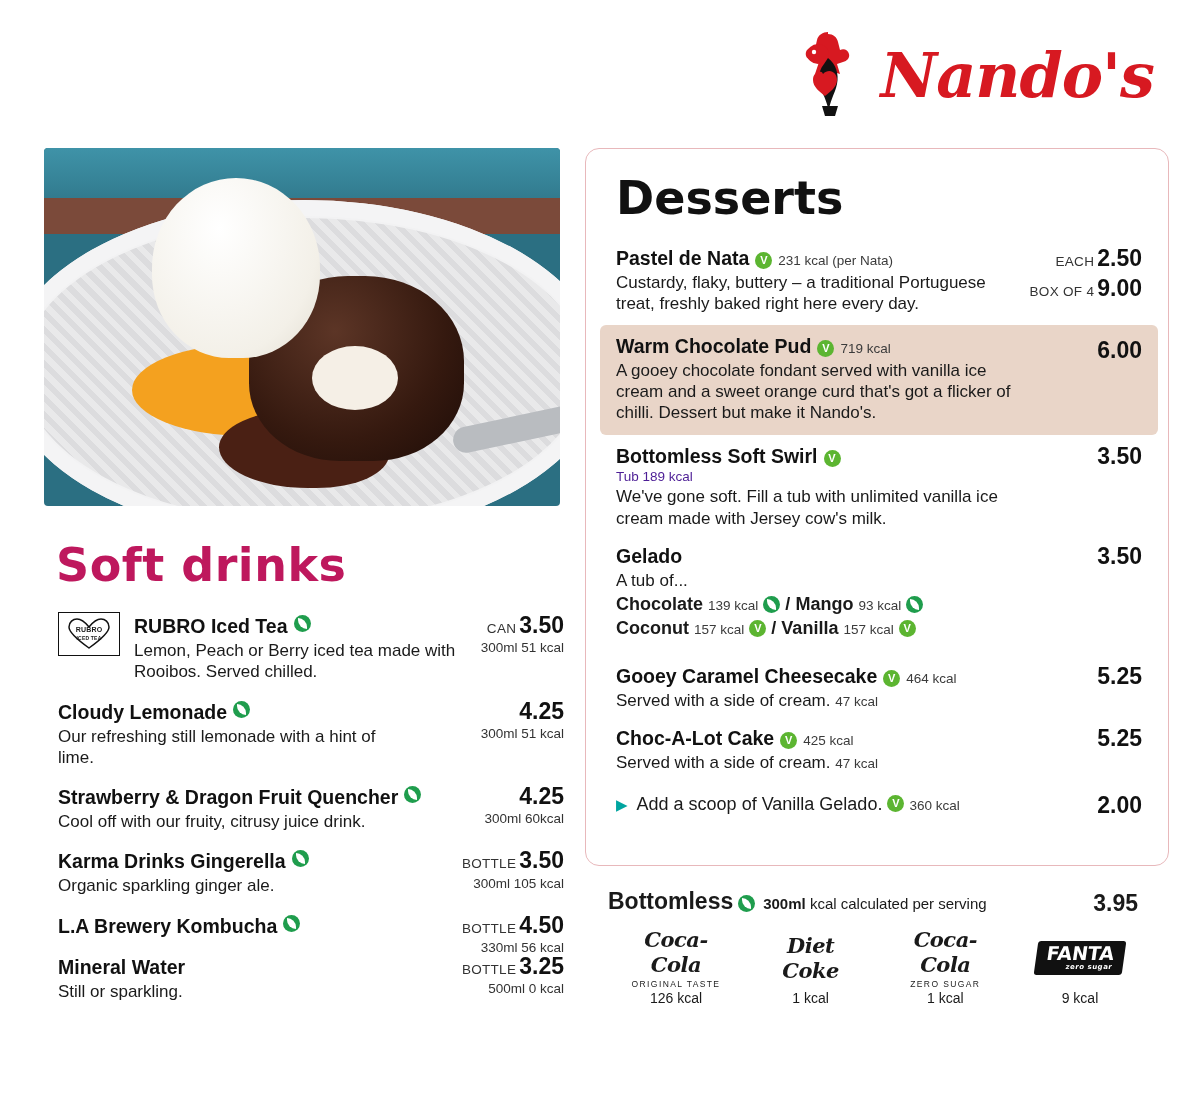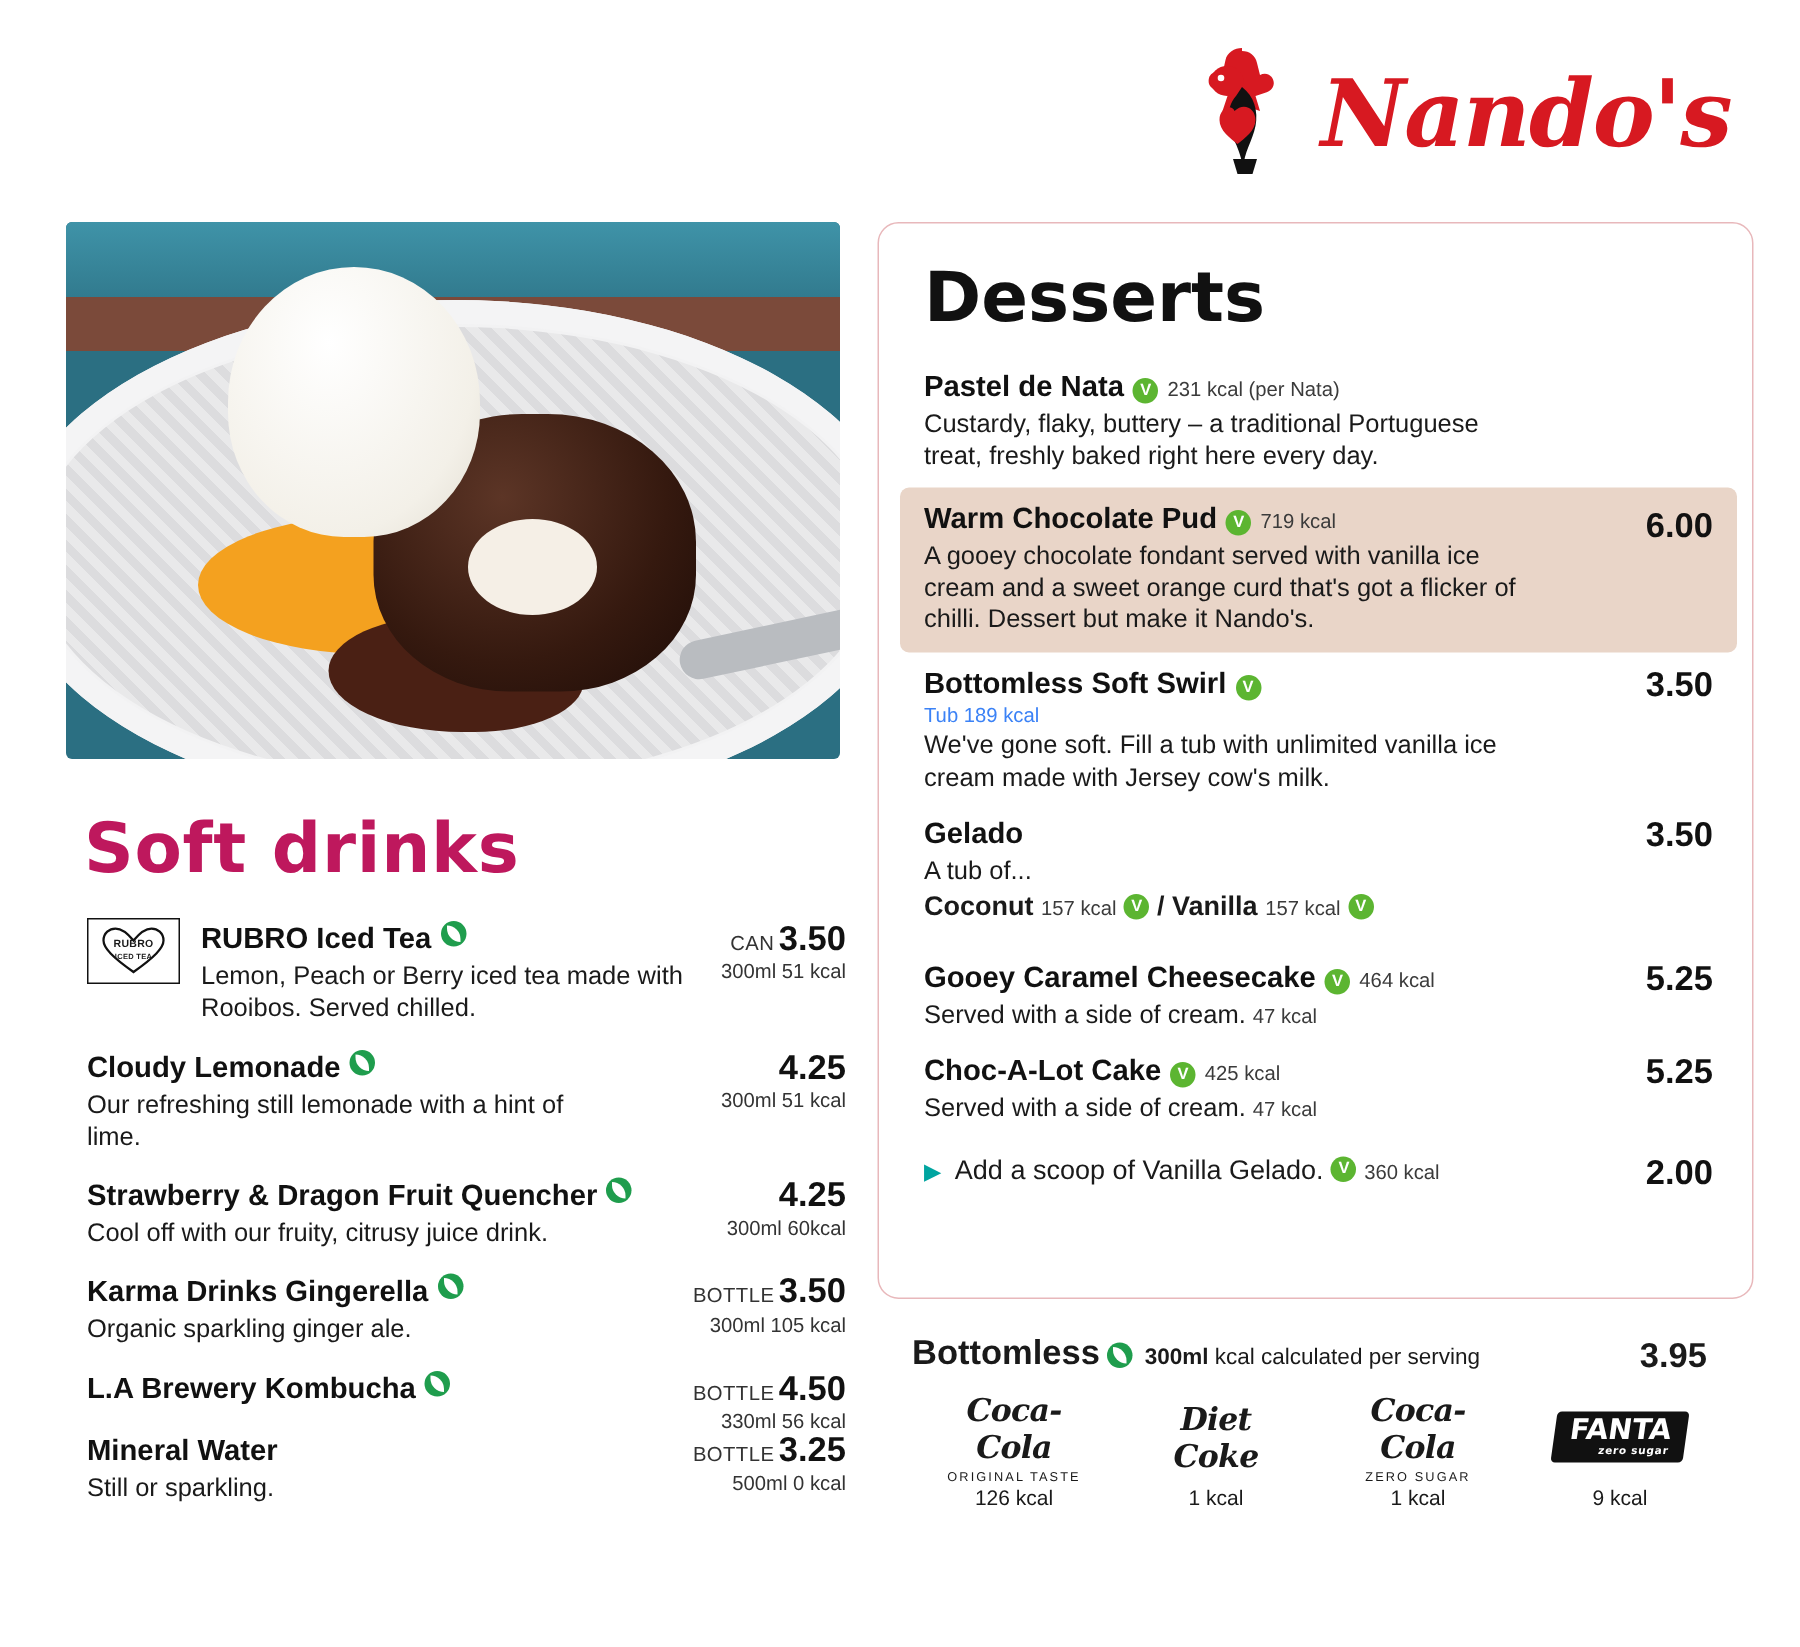--- a/index.html
+++ b/index.html
@@ -158,21 +158,21 @@
     margin-top: 2px;
     max-width: 400px;
   }
   .kcal {
     font-size: 13.5px;
     color: #3b3b3b;
     font-weight: normal;
   }
   .kcal-sub {
     font-size: 13.5px;
-    color: #3b82f6;
+    color: #4c1d95;
     margin-top: 1px;
   }
 
   
   .price-col {
     position: absolute;
     right: 0;
     top: 6px;
     text-align: right;
     line-height: 1.15;
@@ -490,20 +490,24 @@
 
   </div>
 </div>
 
 <div class="right-card">
   <div class="desserts-title">Desserts</div>
 
   <div class="desserts-list">
 
     <div class="dessert-item">
+      <div class="price-col">
+        <div><span class="price-label">EACH</span><span class="price">2.50</span></div>
+        <div style="margin-top:4px;"><span class="price-label">BOX OF 4</span><span class="price">9.00</span></div>
+      </div>
       <div class="item-head">
         <span class="item-name">Pastel de Nata</span>
         <span class="badge v">V</span>
         <span class="kcal">231 kcal (per Nata)</span>
       </div>
       <div class="item-desc">Custardy, flaky, buttery – a traditional Portuguese treat, freshly baked right here every day.</div>
     </div>
 
     <div class="dessert-item highlight">
       <div class="price-col" style="right:16px; top:12px;">
@@ -530,20 +534,29 @@
     </div>
 
     <div class="dessert-item">
       <div class="price-col">
         <div><span class="price">3.50</span></div>
       </div>
       <div class="item-head">
         <span class="item-name">Gelado</span>
       </div>
       <div class="item-desc">A tub of...</div>
+      <div class="flavour-line">
+        <span>Chocolate</span>
+        <span class="kcal">139 kcal</span>
+        <span class="badge vg"></span>
+        <span class="sep">/</span>
+        <span>Mango</span>
+        <span class="kcal">93 kcal</span>
+        <span class="badge vg"></span>
+      </div>
       <div class="flavour-line">
         <span>Coconut</span>
         <span class="kcal">157 kcal</span>
         <span class="badge v">V</span>
         <span class="sep">/</span>
         <span>Vanilla</span>
         <span class="kcal">157 kcal</span>
         <span class="badge v">V</span>
       </div>
     </div>

